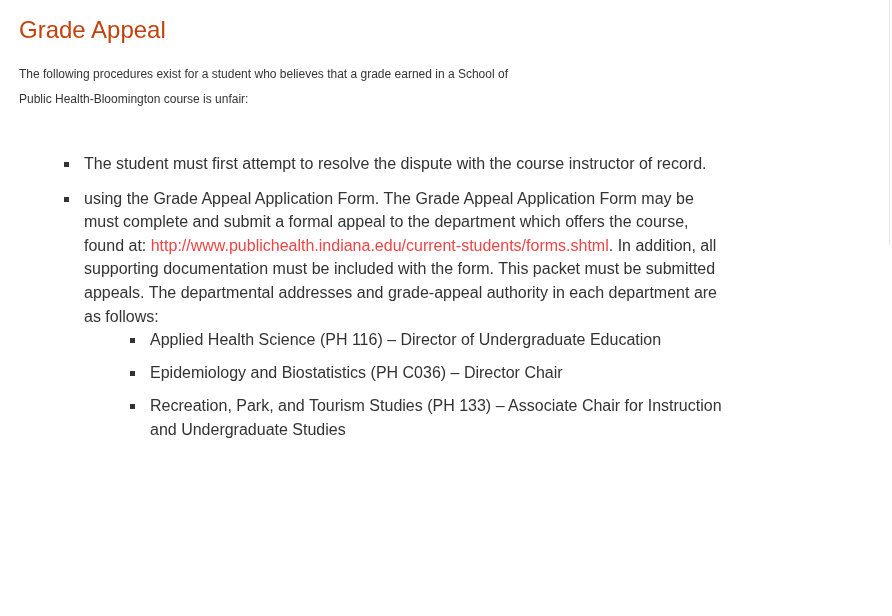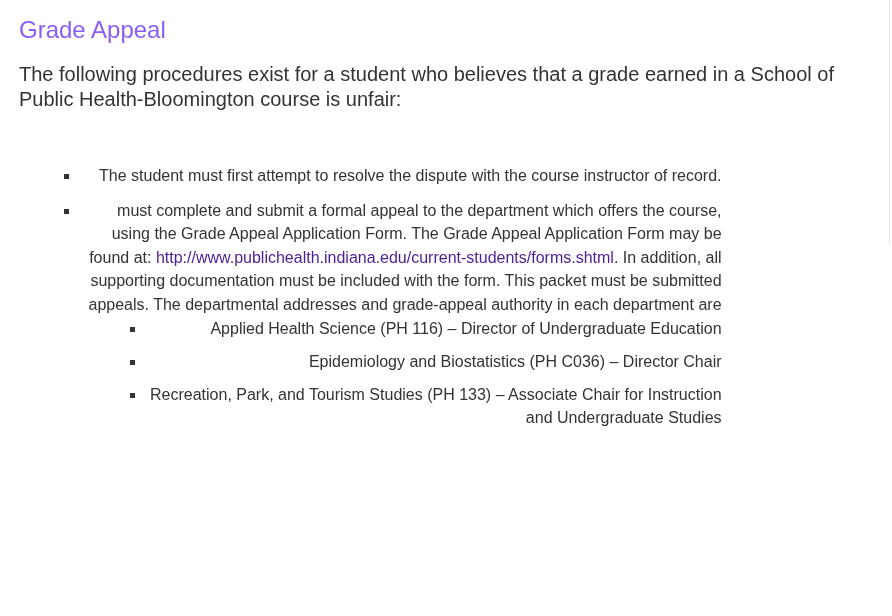--- a/index.html
+++ b/index.html
@@ -7,39 +7,39 @@
       width: 892px; height: 616px; overflow: hidden; position: relative;
       font-family: "Liberation Sans", sans-serif; color: #333333;
     }
     .right-border {
       position: absolute; right: 2px; top: 0; width: 1px; height: 245px;
       background: #e6e6e6;
     }
     .page { position: absolute; left: 19px; top: 0; width: 860px; }
     h1 {
       margin: 0; position: absolute; top: 14px; left: 0;
-      font-size: 24px; font-weight: normal; color: #8b5cf6; line-height: 32px;
+      font-size: 24px; font-weight: normal; color: #c2410c; line-height: 32px;
     }
     .intro {
       position: absolute; top: 62px; left: 0; margin: 0;
-      font-size: 20px; line-height: 25px;
+      font-size: 12px; line-height: 25px;
     }
     .line { display: block; white-space: nowrap; }
     ul { list-style: none; margin: 0; padding: 0; }
-    .outer { position: absolute; top: 164px; left: 0; text-align: right; }
+    .outer { position: absolute; top: 152px; left: 0; }
     .outer > li { position: relative; padding-left: 65px; font-size: 16px; line-height: 23.6px; }
     .outer > li.first { margin-bottom: 11px; }
     .bullet {
       position: absolute; width: 5px; height: 5px; background: #333333;
     }
     .outer > li > .bullet { left: 45px; top: 10px; }
     .inner { margin-top: 0; }
     .inner > li { position: relative; padding-left: 66px; line-height: 23.6px; margin-bottom: 9.5px; }
     .inner > li > .bullet { left: 46px; top: 10px; }
-    a.link { color: #4c1d95; text-decoration: none; }
+    a.link { color: #ef4444; text-decoration: none; }
   </style>
 </head>
 <body>
 
 <div class="right-border"></div>
 
 <div class="page">
   <h1>Grade Appeal</h1>
 
   <p class="intro">
@@ -47,25 +47,26 @@
     <span class="line">Public Health-Bloomington course is unfair:</span>
   </p>
 
   <ul class="outer">
     <li class="first">
       <span class="bullet"></span>
       <span class="line">The student must first attempt to resolve the dispute with the course instructor of record.</span>
     </li>
     <li>
       <span class="bullet"></span>
+      <span class="line">using the Grade Appeal Application Form. The Grade Appeal Application Form may be</span>
       <span class="line">must complete and submit a formal appeal to the department which offers the course,</span>
-      <span class="line">using the Grade Appeal Application Form. The Grade Appeal Application Form may be</span>
       <span class="line"><span>found at: </span><a class="link">http://www.publichealth.indiana.edu/current-students/forms.shtml</a><span>. In addition, all</span></span>
       <span class="line">supporting documentation must be included with the form. This packet must be submitted</span>
       <span class="line">appeals. The departmental addresses and grade-appeal authority in each department are</span>
+      <span class="line">as follows:</span>
 
       <ul class="inner">
         <li>
           <span class="bullet"></span>
           <span class="line">Applied Health Science (PH 116) – Director of Undergraduate Education</span>
         </li>
         <li>
           <span class="bullet"></span>
         </li>
         <li>

